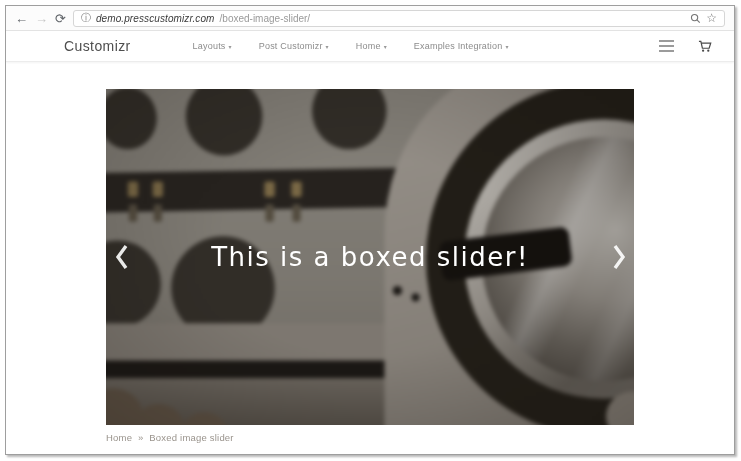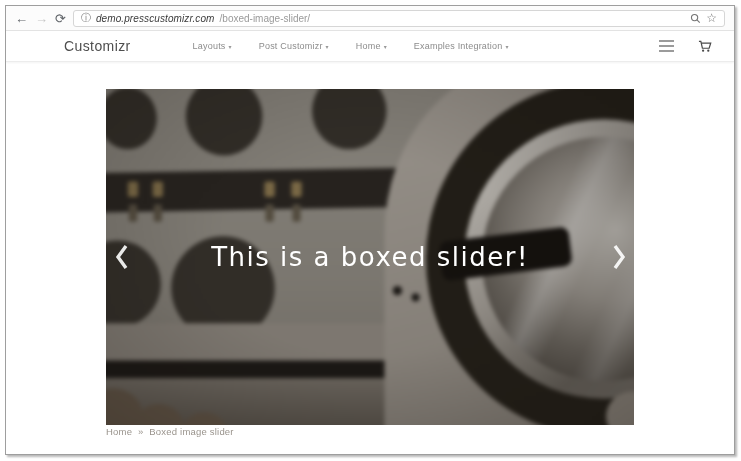--- a/index.html
+++ b/index.html
@@ -92,21 +92,21 @@
 
   .caption { position:absolute; left:50%; top:50%; transform:translate(-50%,-50%);
              color:#fff; font-size:26px; letter-spacing:1.5px; white-space:nowrap;
              font-family:"DejaVu Sans", sans-serif; }
   .slide-nav { position:absolute; top:50%; transform:translateY(-50%);
                width:18px; height:30px; display:flex; align-items:center;
                justify-content:center; cursor:pointer; }
   .slide-nav.prev { left:6px; }
   .slide-nav.next { right:6px; }
 
-  .breadcrumb { width:528px; margin:1px auto 0; font-size:9.5px; color:#99938c;
+  .breadcrumb { width:528px; margin:7px auto 0; font-size:9.5px; color:#99938c;
                 letter-spacing:.2px; }
   .breadcrumb .sep { margin:0 3px; }
 </style>
 </head>
 <body>
 
 <div class="frame">
 
   <div class="toolbar">
     <span class="nav-btn">←</span>

